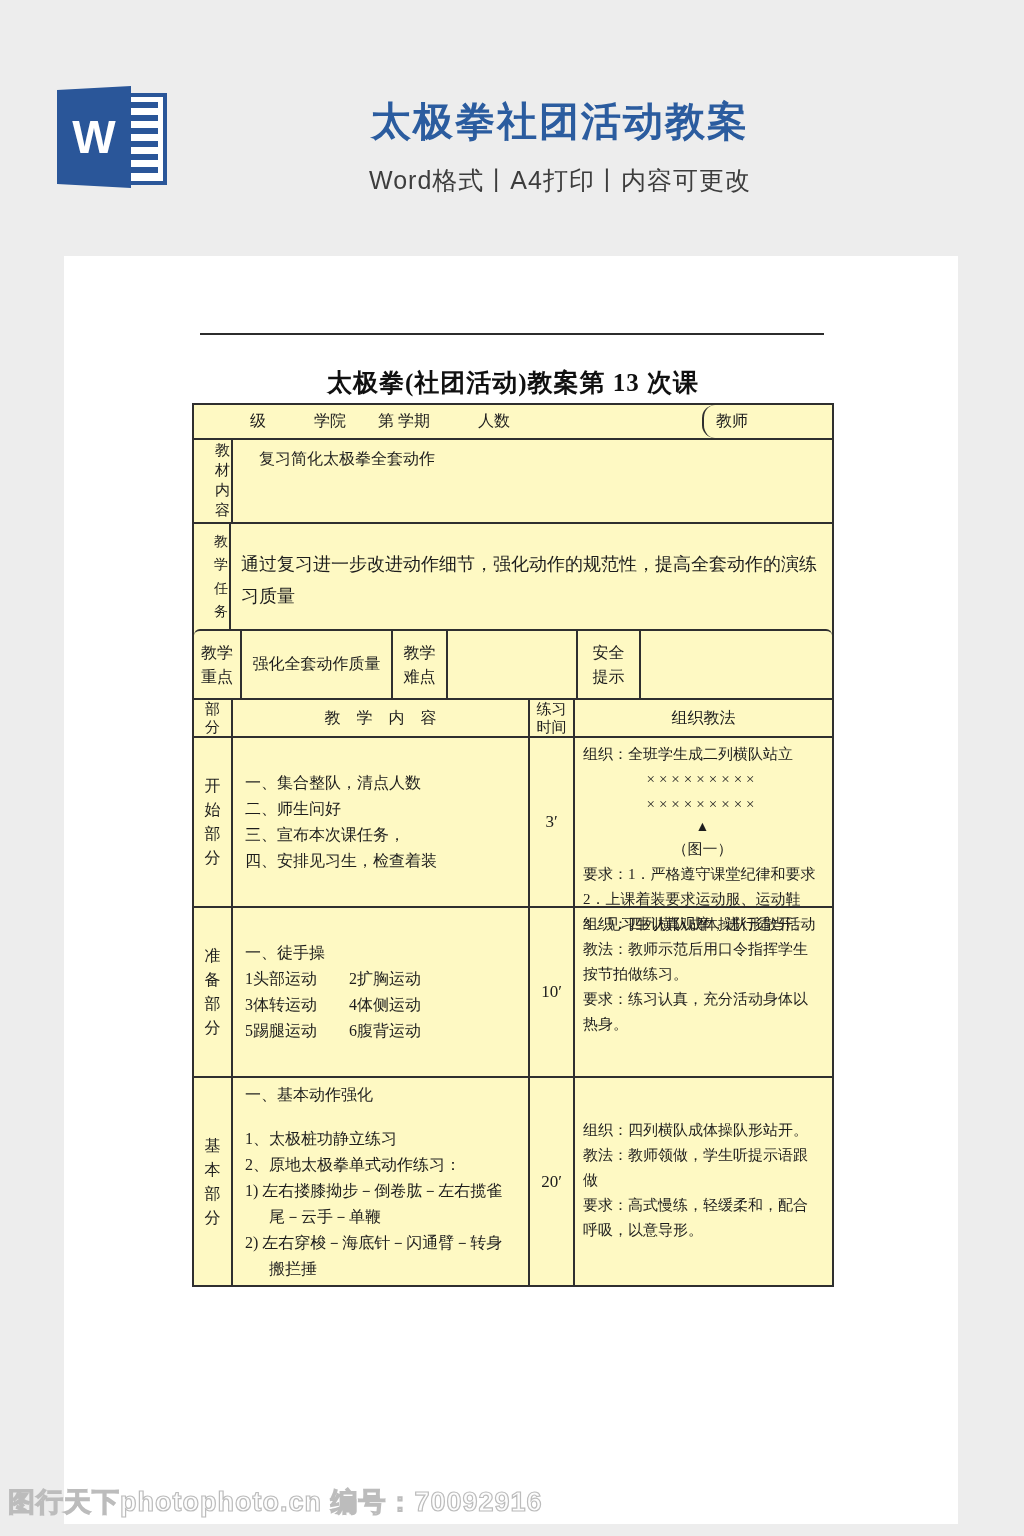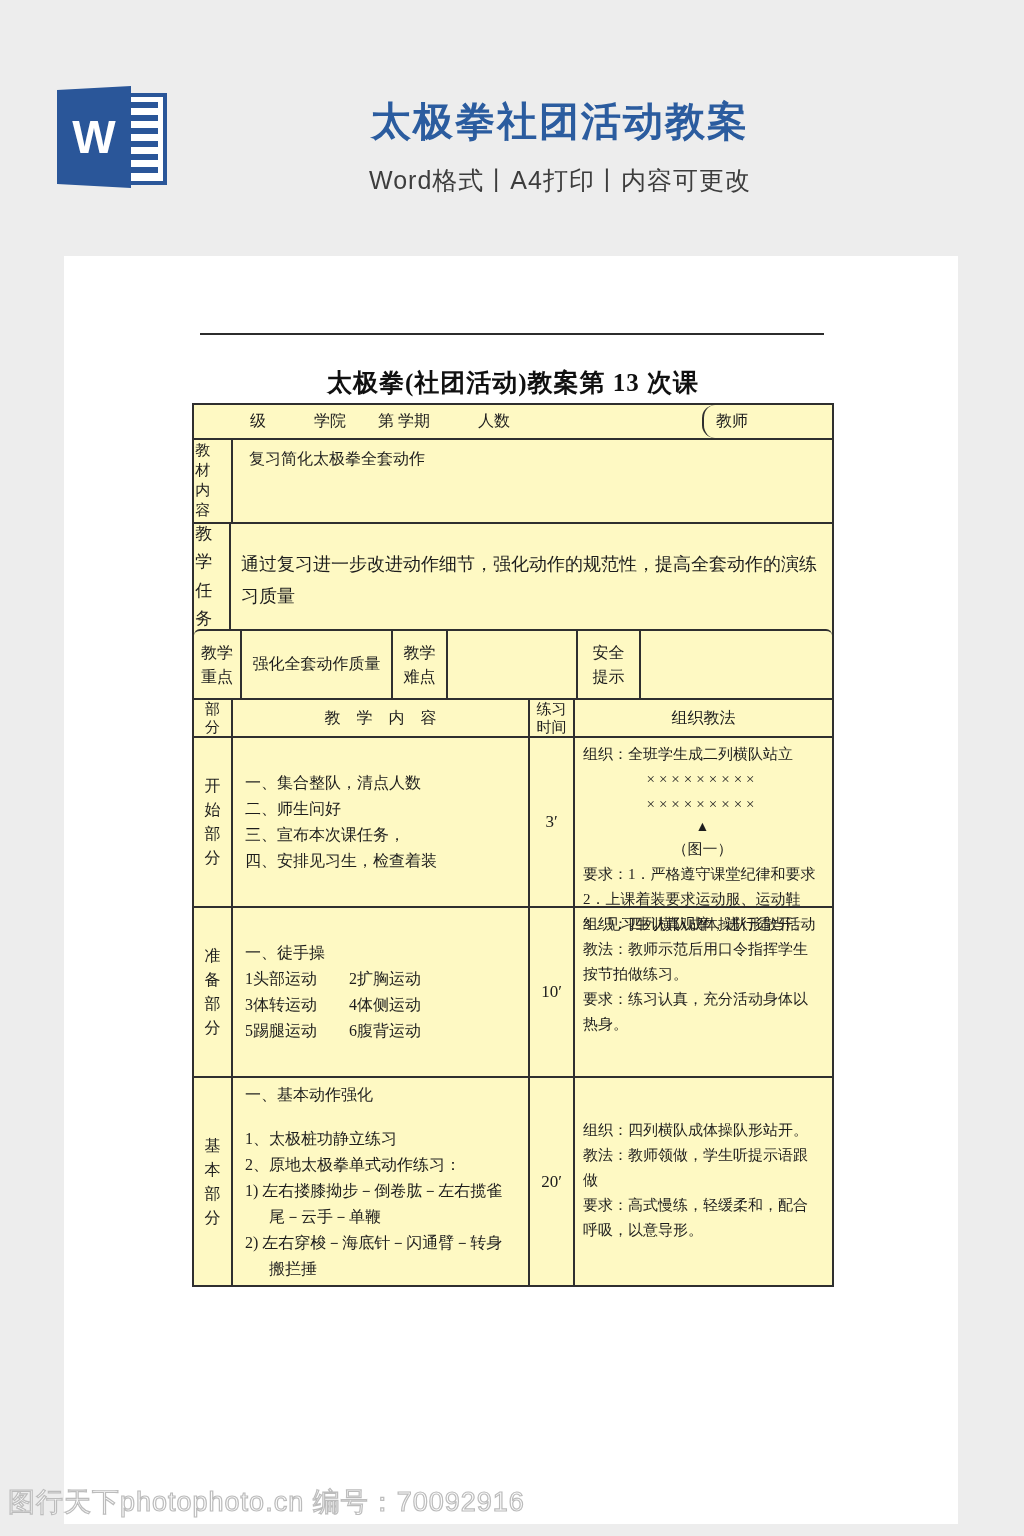--- a/index.html
+++ b/index.html
@@ -53,28 +53,28 @@
   .cell { position:relative; }
   .cell + .cell { border-left:2px solid #2f2f2f; }
   .cc { display:flex; align-items:center; justify-content:center; text-align:center; }
 
   .r1 { height:33px; }
   .r1 .fields { flex:1; display:flex; align-items:center; padding-left:8px; font-size:16px; }
   .r1 .teacher { width:130px; display:flex; align-items:center; padding-left:12px; font-size:16px;border-radius:13px; }
 
   .r2 { height:84px; }
   .r3 { height:107px; }
-  .label-col { width:37px; display:flex; align-items:center; justify-content:flex-start; }
+  .label-col { width:37px; display:flex; align-items:center; justify-content:flex-end; }
   .vlab { width:1.15em; word-break:break-all; text-align:center; font-size:16px; line-height:1.5; }
   .vlab.tight { font-size:15px; line-height:1.33; }
-  .vlab.mid { font-size:17px; line-height:1.65; }
+  .vlab.mid { font-size:14px; line-height:1.65; }
   .vlab2 { width:2.1em; word-break:break-all; text-align:center; font-size:16px; line-height:1.5; }
   .vlab2.hdr { font-size:15px; line-height:1.2; }
   .fill { flex:1; }
-  .r2 .body-txt, .r3 .body-txt { padding:6px 16px; font-size:16px; line-height:1.6; }
+  .r2 .body-txt, .r3 .body-txt { padding:6px 26px; font-size:16px; line-height:1.6; }
   .r3 .body-txt { font-size:18px; line-height:1.75; padding:25px 10px; width:601px; }
 
   .r4 { height:69px;border-radius:6px; }
   .r4 .c1 { width:46px; }
   .r4 .c2 { width:151px; font-size:16px; }
   .r4 .c3 { width:55px; }
   .r4 .c4 { width:130px; }
   .r4 .c5 { width:63px; }
   .r4 .c6 { flex:1; }
 
@@ -96,21 +96,21 @@
   .ctr { text-align:center; }
   .xrow { letter-spacing:4px; text-align:center; }
   .tri { text-align:center; font-size:14px; line-height:20px; }
   .hang { padding-left:24px; text-indent:-24px; }
   .gap-after { margin-bottom:18px; }
 
   
   .watermark {
     position:absolute; left:8px; top:1484px;
     font-family:"Liberation Sans","DejaVu Sans",sans-serif;
-    font-weight:normal; font-size:27px; letter-spacing:1px;
+    font-weight:bold; font-size:27px; letter-spacing:1px;
     color:#fdfdfd; -webkit-text-stroke:1.2px #bcbcbc;
   }
 </style>
 </head>
 <body>
 
 <div class="hero">
   <div class="word-icon">
     <div class="sheet">
       <div class="sheet-lines"></div>

